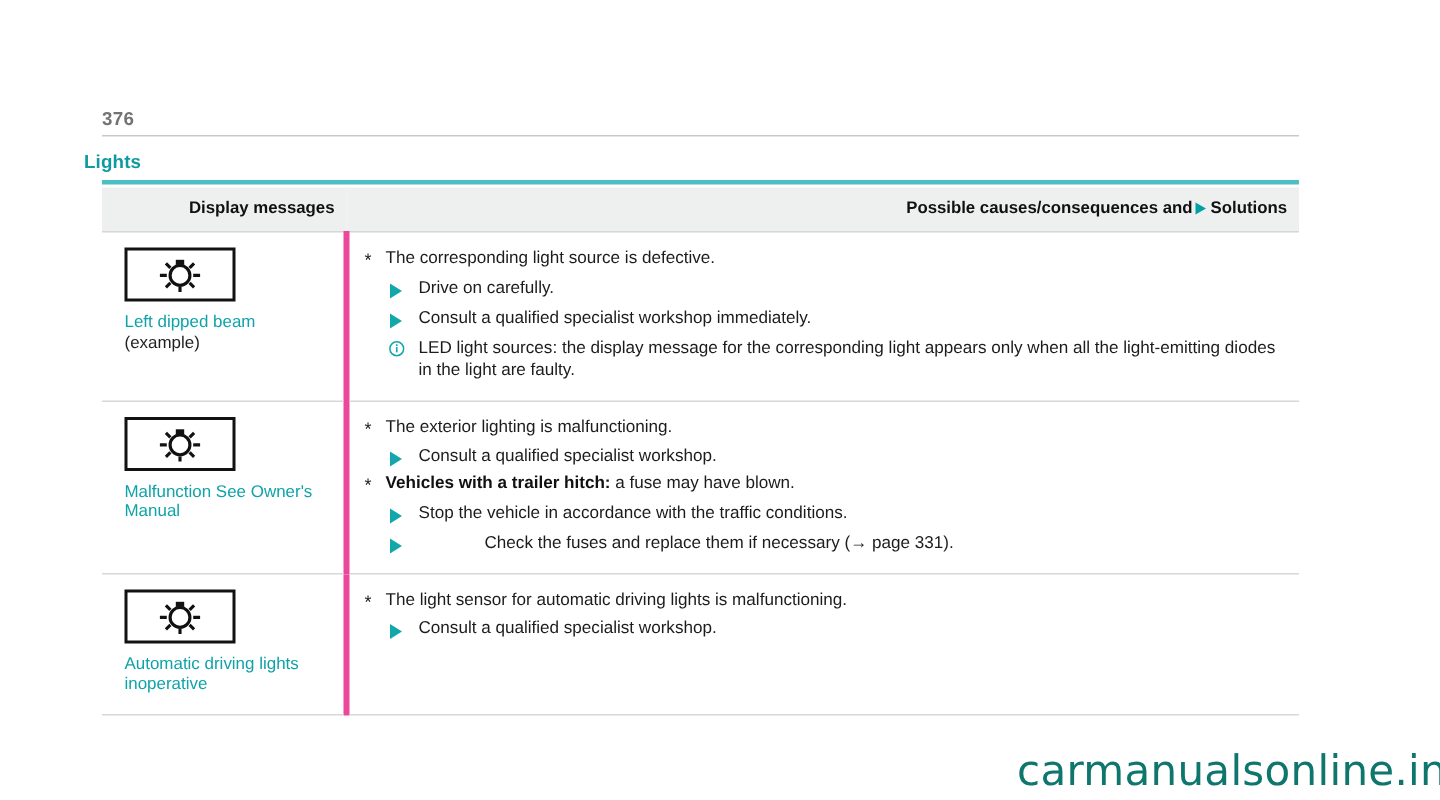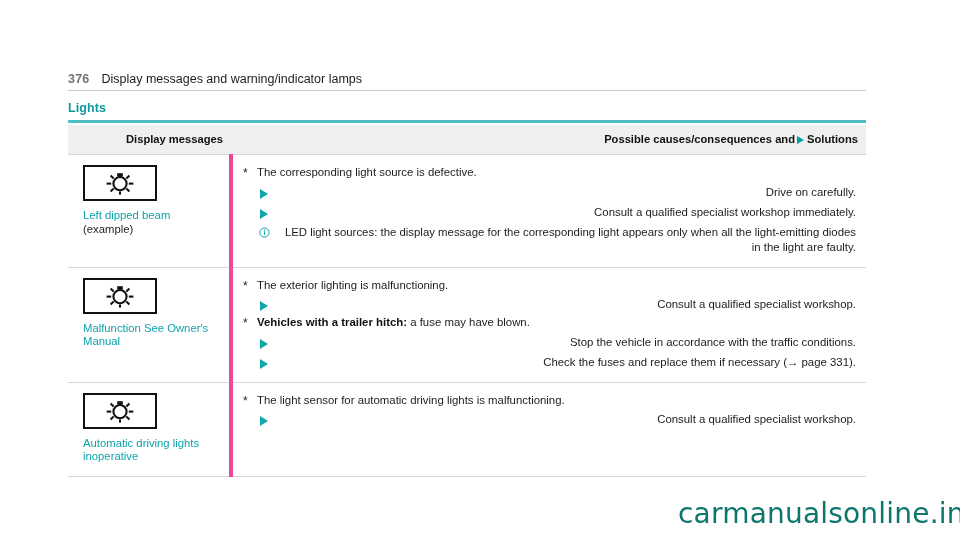--- a/index.html
+++ b/index.html
@@ -44,21 +44,21 @@
     left: 68px;
     top: 90px;
     width: 798px;
     height: 1px;
     background: #c9c9c9;
   }
 
   
   .section-title {
     position: absolute;
-    left: 68px;
+    left: 56px;
     top: 101px;
     font-size: 12.5px;
     font-weight: bold;
     color: #0f9aa0;
     letter-spacing: .1px;
   }
   .section-rule {
     position: absolute;
     left: 68px;
     top: 120px;
@@ -164,21 +164,20 @@
   }
   li.cause .lead {
     font-weight: bold;
     color: #111111;
   }
 
   ul.step-list {
     margin: 0;
     padding: 0;
     list-style: none;
-    text-align: right;
   }
   li.step {
     position: relative;
     padding-left: 22px;
     font-size: 11.4px;
     line-height: 17px;
     color: #1c1c1c;
     margin-top: 3px;
   }
   li.step .bullet-tri {
@@ -217,21 +216,20 @@
     color: #0f766e;
     font-family: "DejaVu Sans", sans-serif;
     white-space: nowrap;
   }
 </style>
 </head>
 <body>
 
 <div class="running-head">
   <span class="page-no">376</span>
-  <span class="head-title">Display messages and warning/indicator lamps</span>
 </div>
 <div class="head-rule"></div>
 
 <div class="section-title">Lights</div>
 <div class="section-rule"></div>
 
 <table class="msg-table">
   <colgroup>
     <col class="c-icon">
     <col class="c-body">

